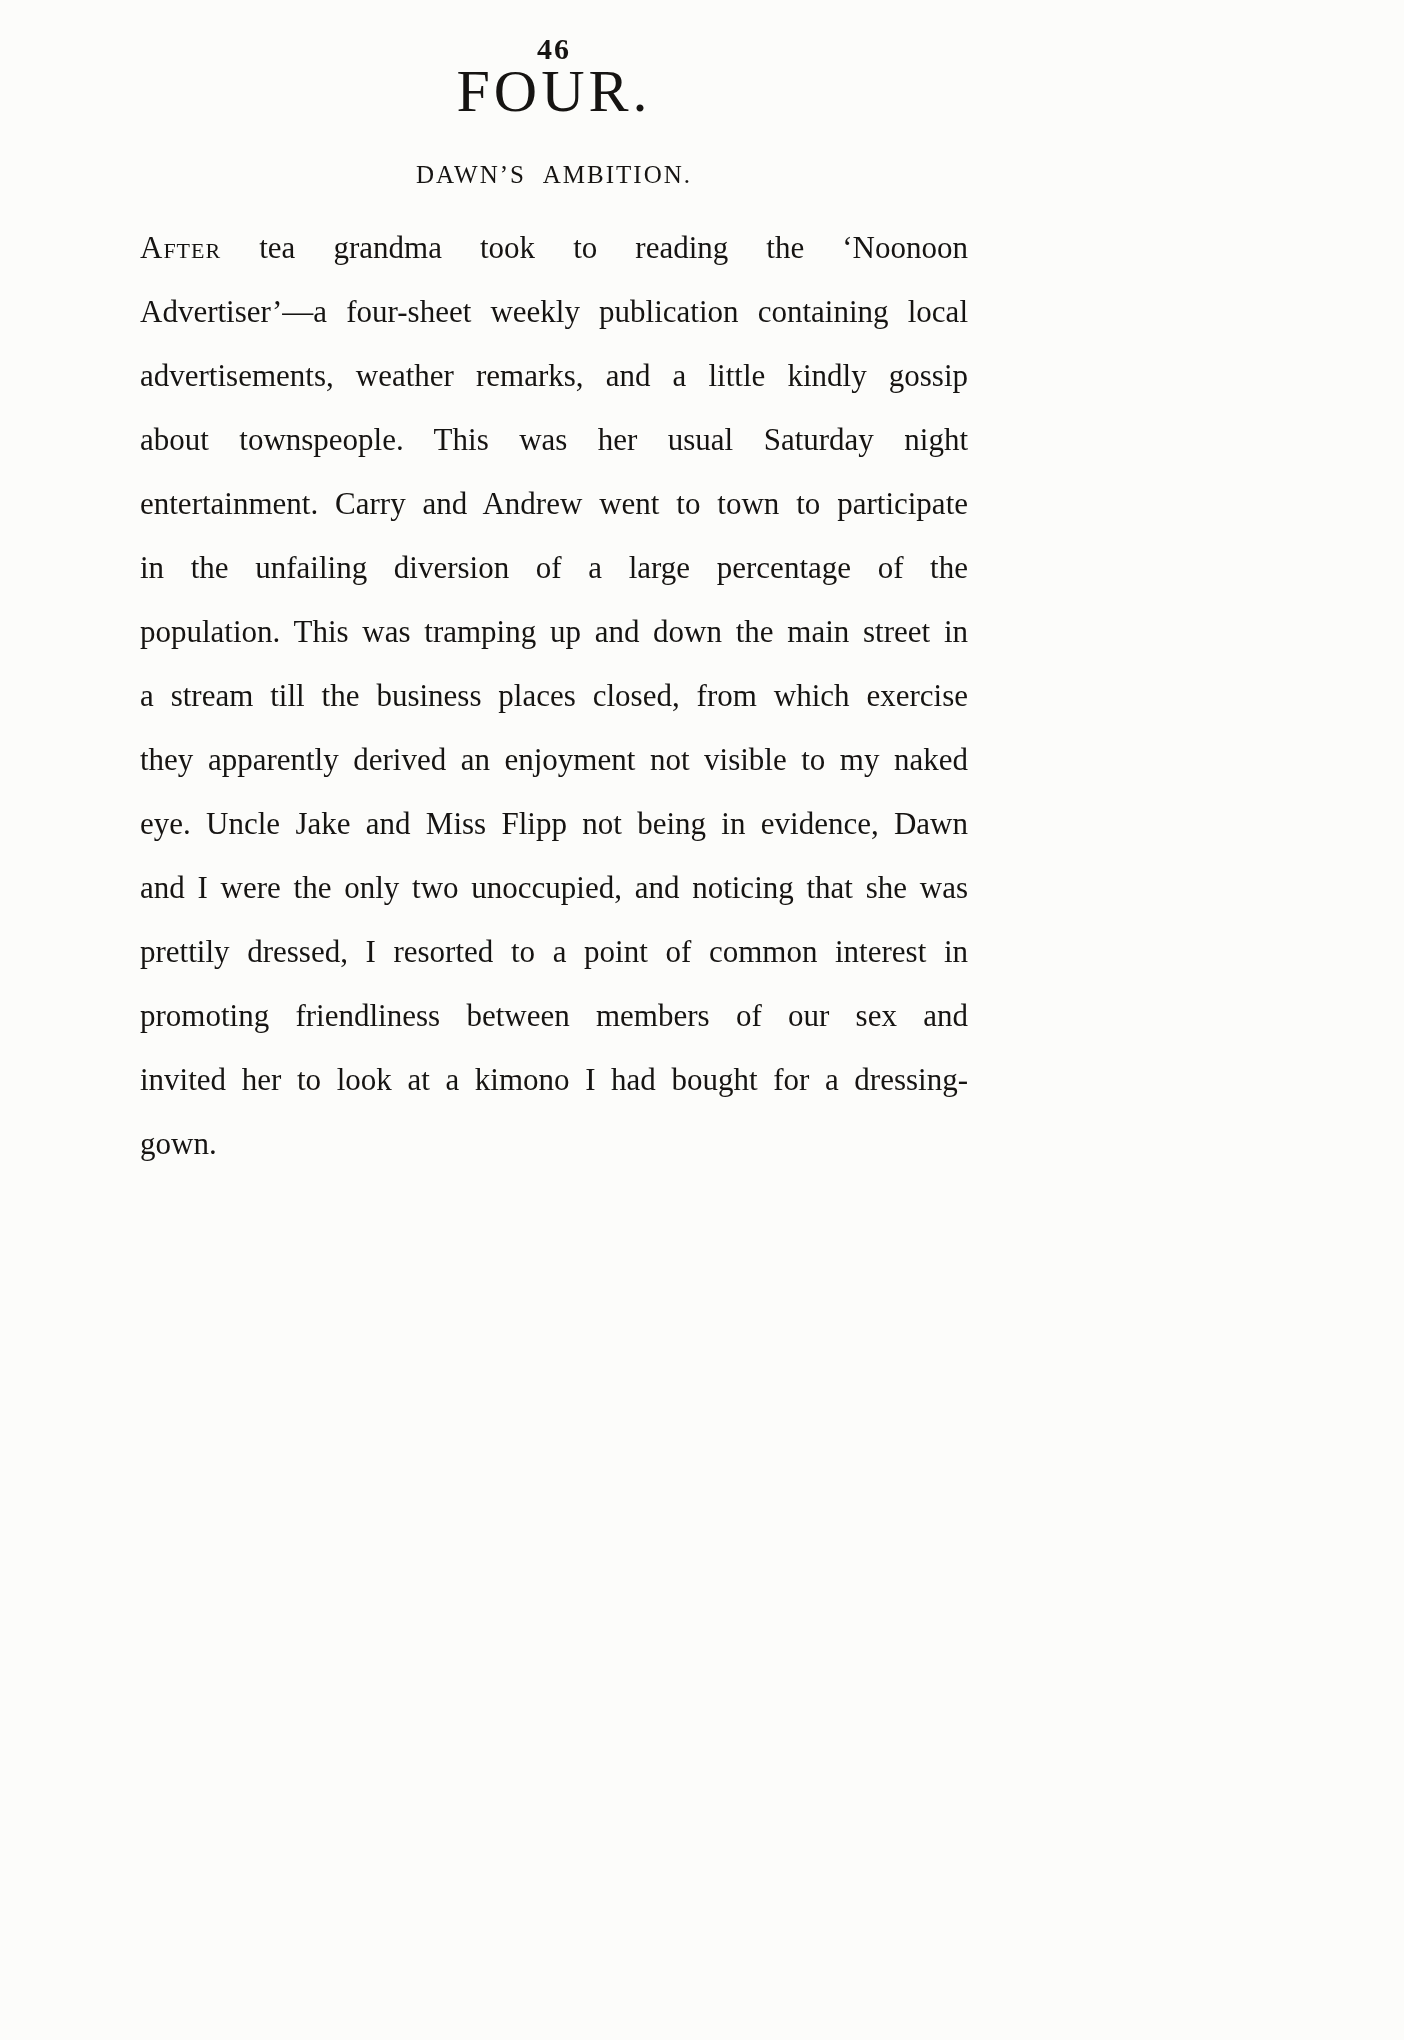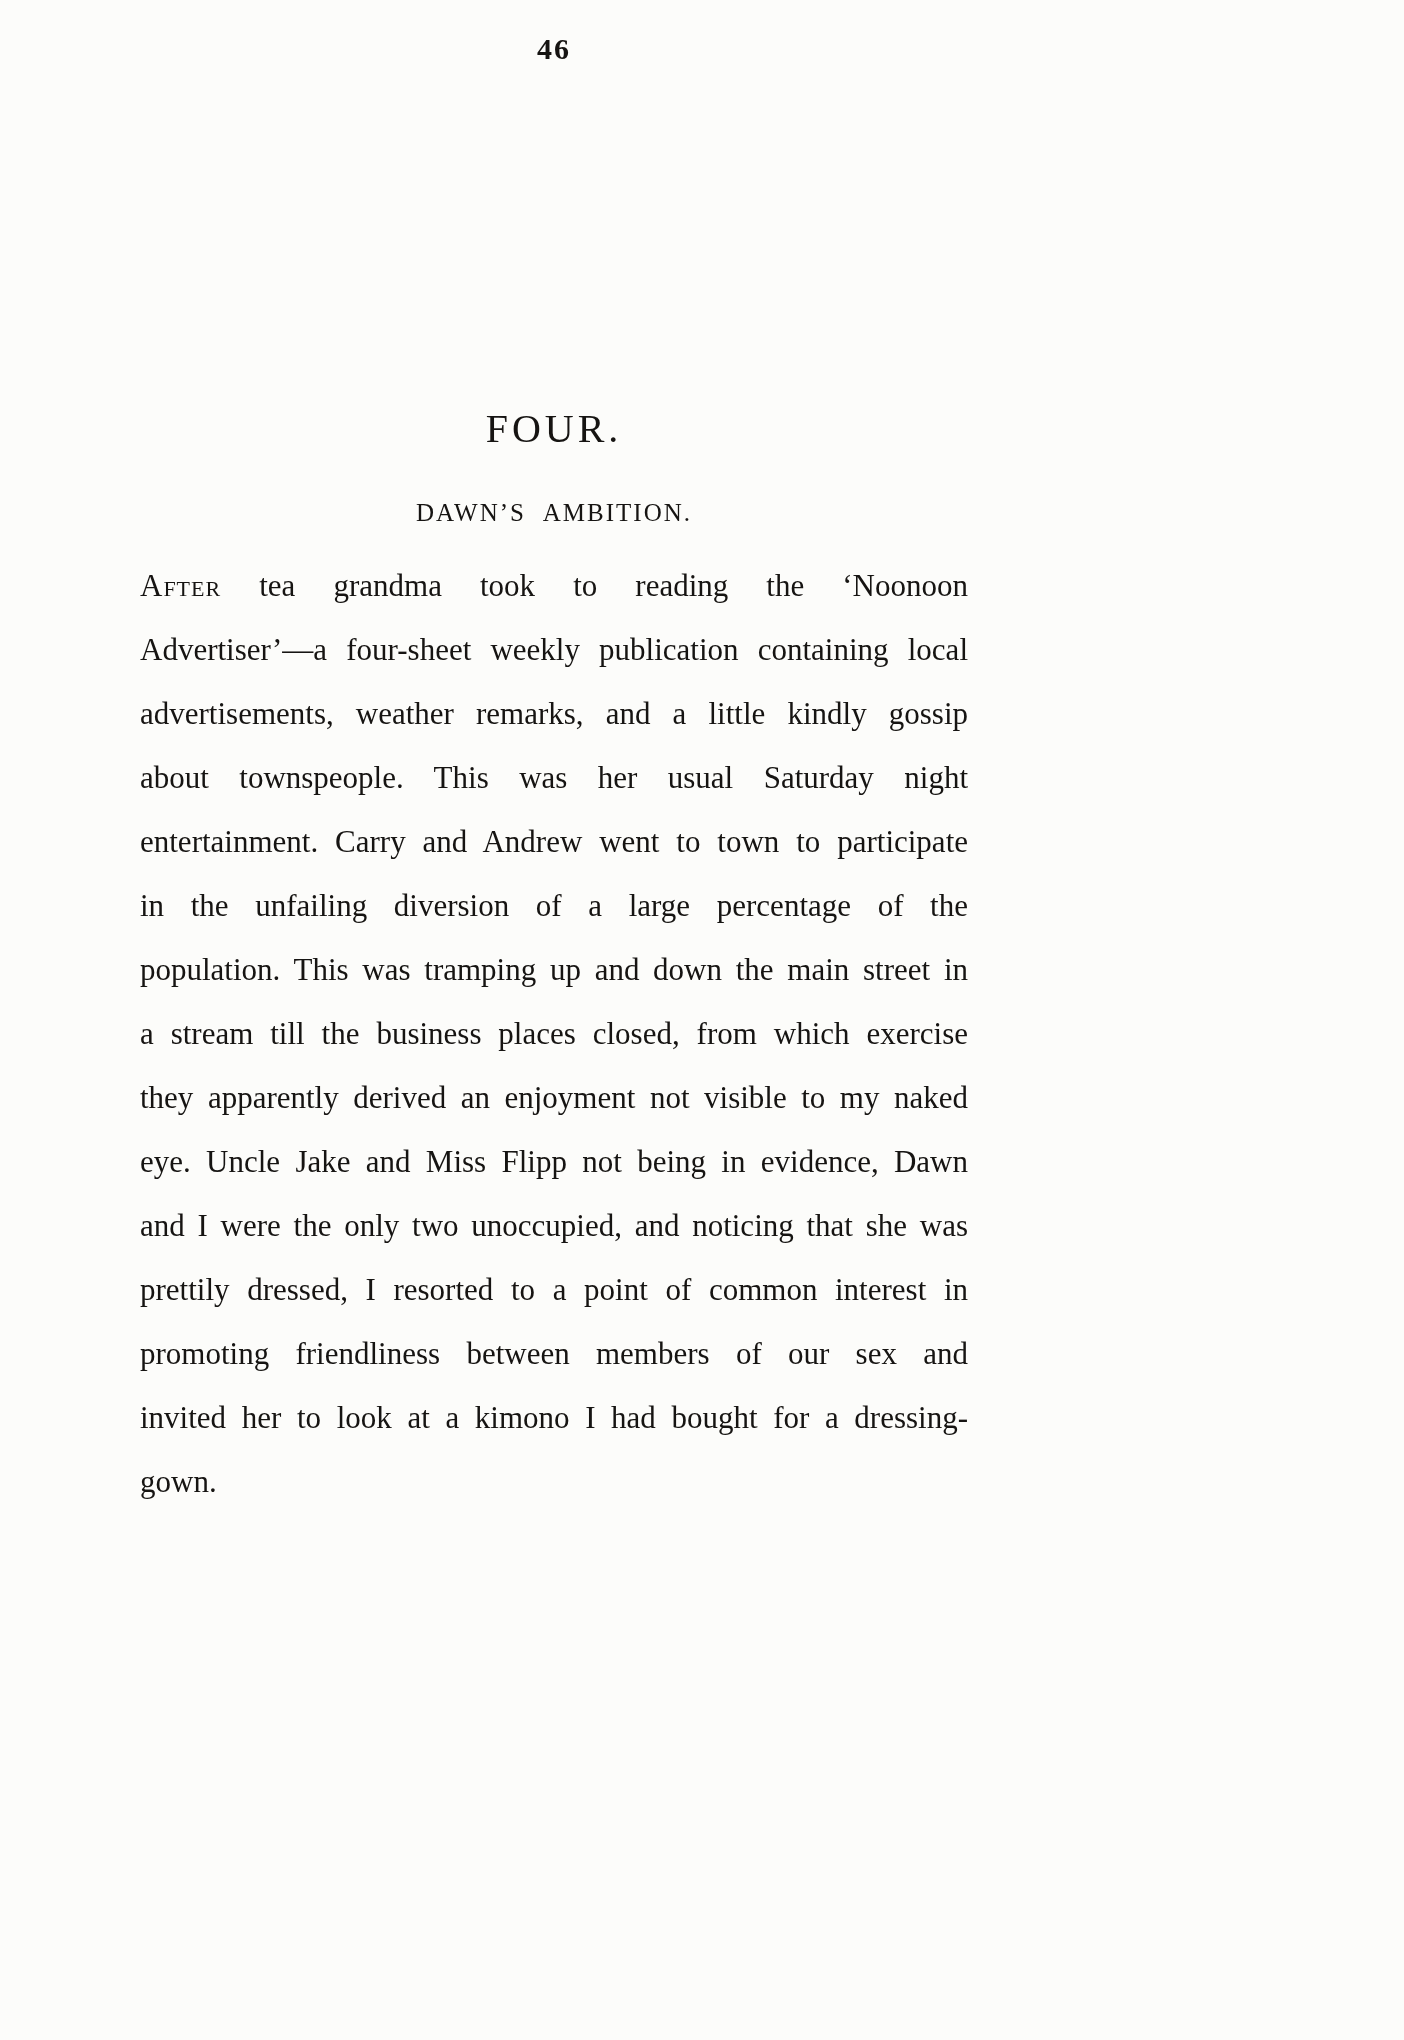--- a/index.html
+++ b/index.html
@@ -24,23 +24,22 @@
     width: 860px;
   }
   .page-number {
     text-align: center;
     font-size: 30px;
     font-weight: bold;
     letter-spacing: 2px;
     line-height: 34px;
   }
   .chapter-title {
-    margin-top: 338px;
     text-align: center;
-    font-size: 40px;
+    font-size: 60px;
     letter-spacing: 4px;
     line-height: 50px;
   }
   .chapter-subtitle {
     margin-top: 44px;
     text-align: center;
     font-size: 25px;
     font-weight: normal;
     letter-spacing: 2px;
     word-spacing: 10px;

